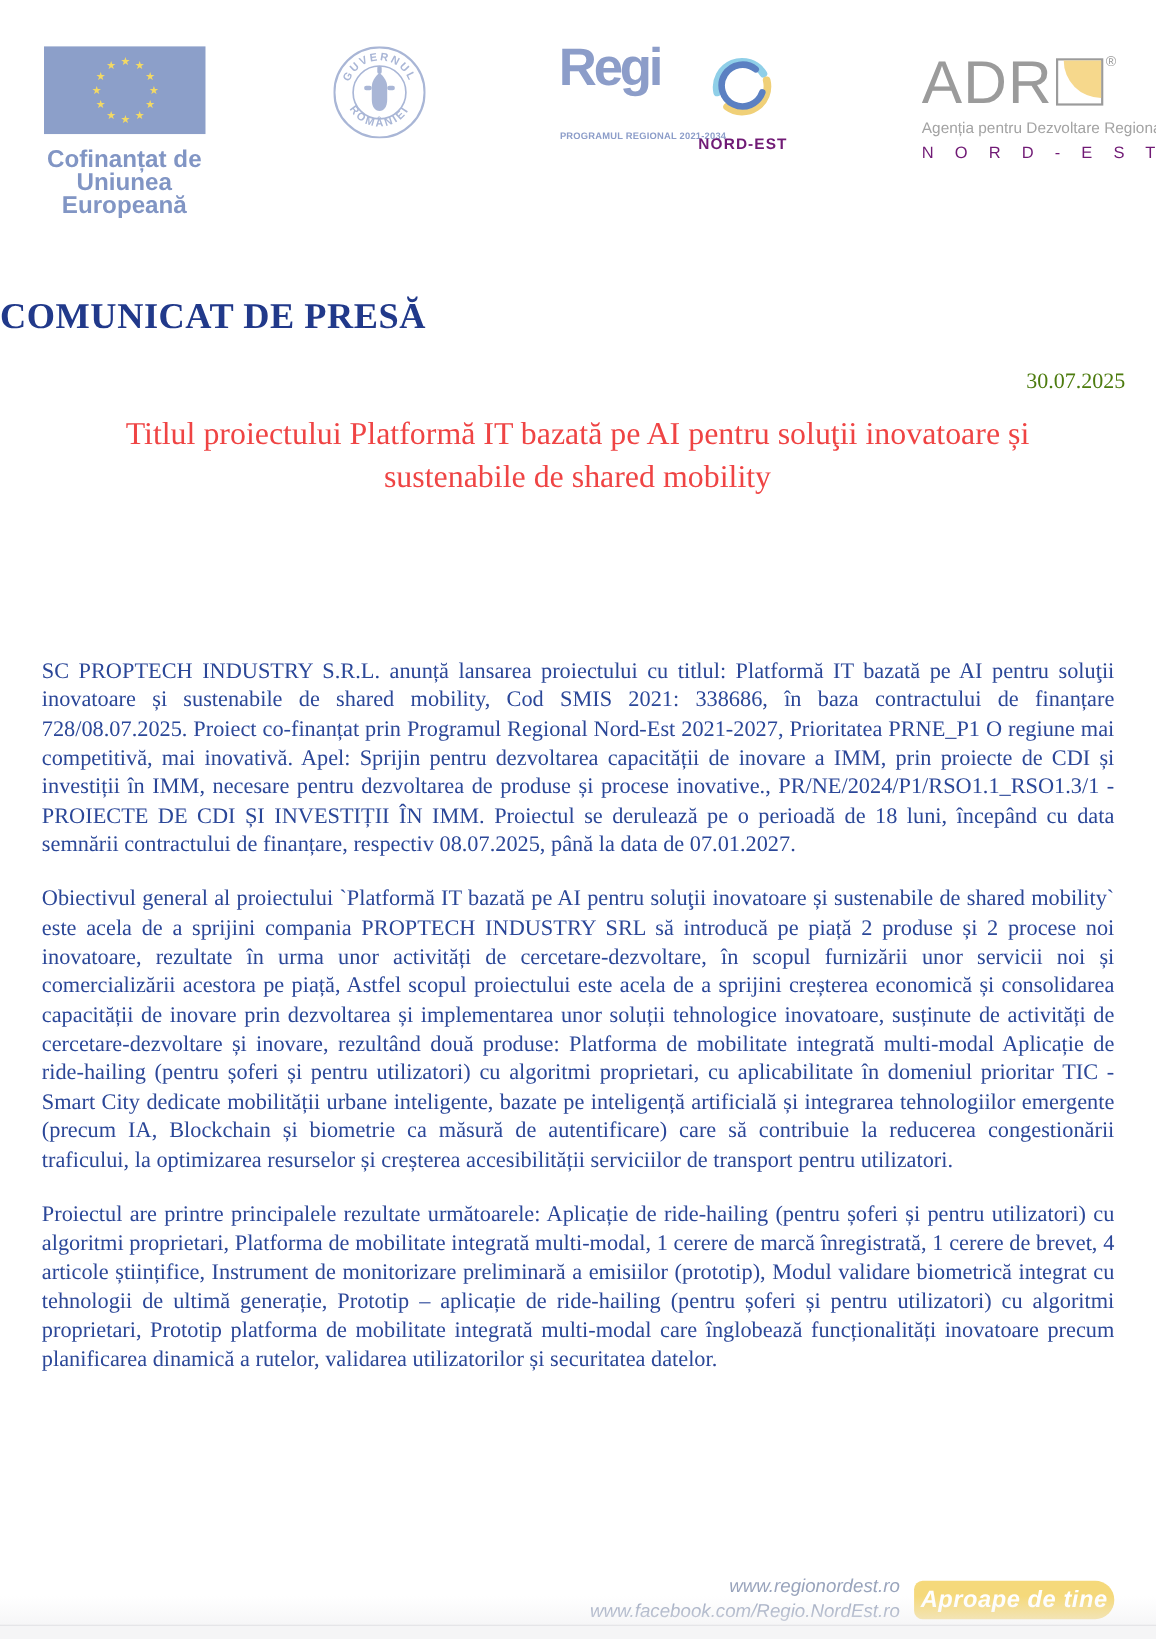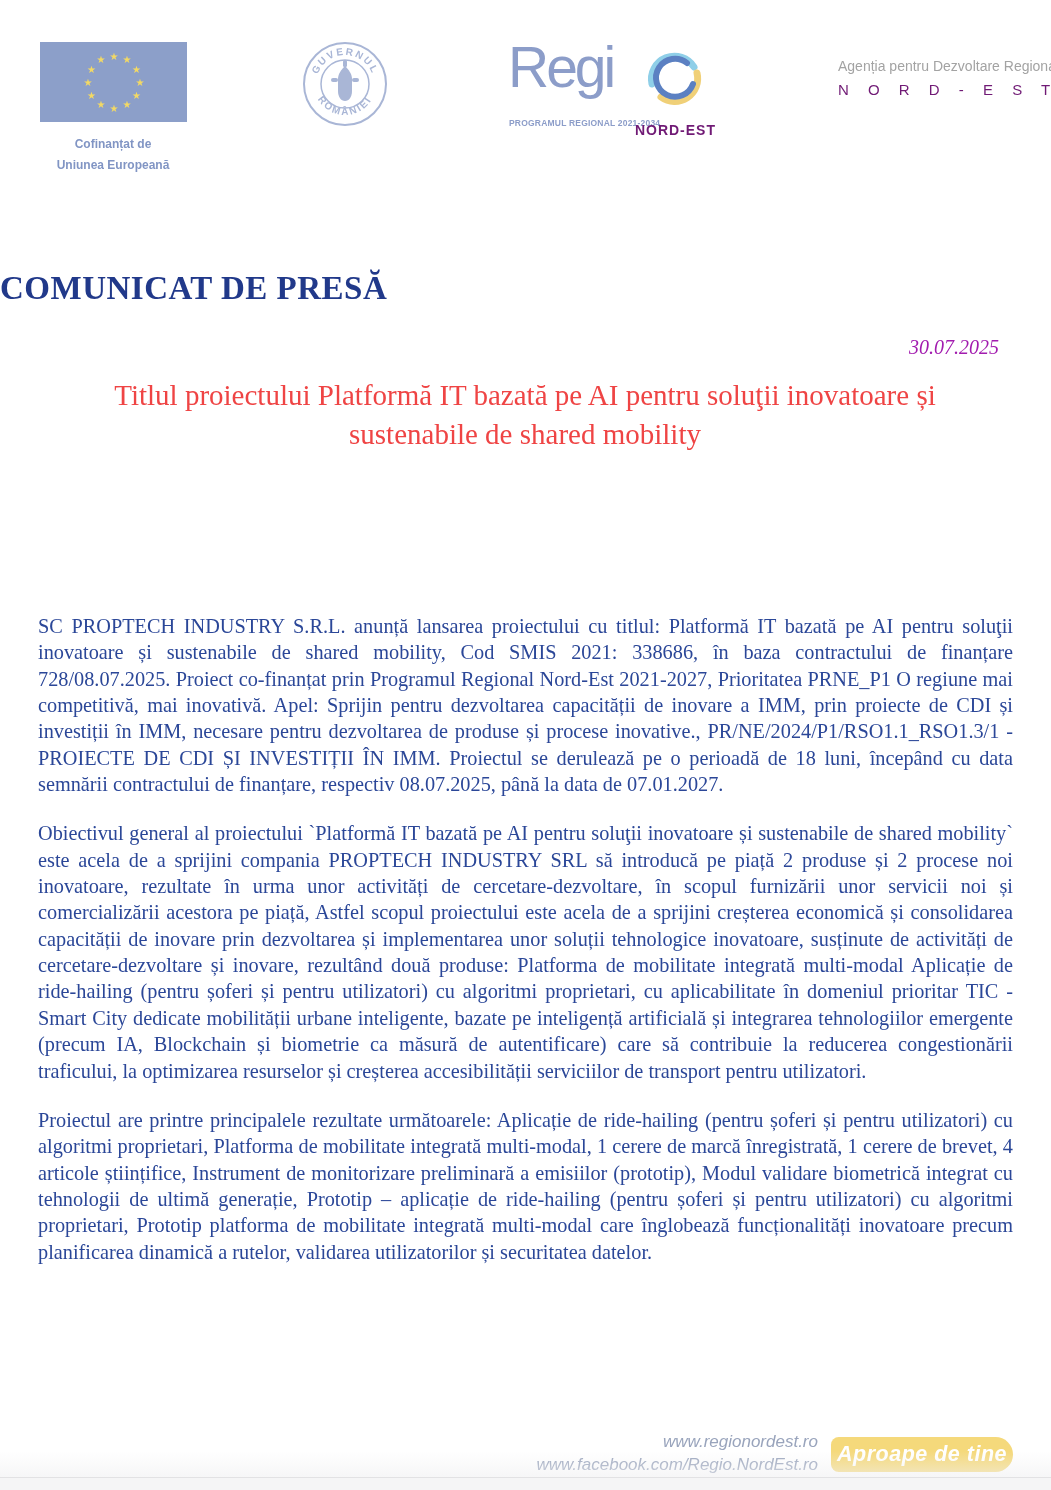--- a/index.html
+++ b/index.html
@@ -8,30 +8,30 @@
     position:relative; width:1051px; height:1490px; margin:0 auto;
     background:#ffffff; overflow:hidden;
     font-family:"Liberation Serif", serif;
   }
 
   
   .eu-logo { position:absolute; left:38px; top:42px; width:150px; text-align:center; }
   .eu-flag { display:block; margin:0 auto; }
   .eu-caption {
     margin-top:12px; font-family:"Liberation Sans", sans-serif;
-    font-weight:bold; font-size:12px; line-height:21px; color:#8195c4;
+    font-weight:bold; font-size:22px; line-height:21px; color:#8195c4;
   }
 
   .gov-seal { position:absolute; left:303px; top:42px; width:84px; height:84px; }
 
   .regio-logo { position:absolute; left:508px; top:46px; width:208px; height:92px; }
   .regio-wordmark {
     position:absolute; left:0; top:-12px;
-    font-family:"Liberation Sans", sans-serif; font-weight:normal;
-    font-size:57px; letter-spacing:-3px; color:#8c9dc9;
+    font-family:"Liberation Sans", sans-serif; font-weight:bold;
+    font-size:48px; letter-spacing:-3px; color:#8c9dc9;
   }
   .regio-swirl { position:absolute; right:10px; top:0px; }
   .regio-program {
     position:absolute; left:1px; bottom:10px;
     font-family:"Liberation Sans", sans-serif; font-weight:bold;
     font-size:8.5px; letter-spacing:0.2px; color:#8c9dc9; white-space:nowrap;
   }
   .regio-nordest {
     position:absolute; right:0; bottom:0;
     font-family:"Liberation Sans", sans-serif; font-weight:bold;
@@ -47,31 +47,31 @@
   .adr-line1 { margin-top:8px; font-size:14px; color:#a3a3a3; white-space:nowrap; }
   .adr-line2 { margin-top:7px; font-size:15px; letter-spacing:7.5px; color:#701a75; white-space:nowrap; }
 
   
   .doc-title {
     position:absolute; left:0; top:270px; width:100%;
     text-align:left; font-weight:bold; font-size:33px;
     letter-spacing:0.5px; color:#21398a;
   }
   .doc-date {
-    position:absolute; right:52px; top:336px;
-    font-size:20px; color:#a21caf;font-style:italic;
+    position:absolute; right:28px; top:336px;
+    font-size:20px; color:#4d7c0f;
   }
   .project-title {
     position:absolute; left:85px; top:376px; width:880px;
     text-align:center; font-size:29px; line-height:39px; color:#ef4444;
   }
   .body-text { position:absolute; left:38px; top:597px; width:975px; }
   .body-text p {
     font-size:20.3px; line-height:26.35px; text-align:justify;
-    color:#2b4798; margin:16px 0 23px 0;
+    color:#2b4798; margin:0 0 23px 0;
   }
 
   
   .footer-links {
     position:absolute; right:233px; top:1431px; text-align:right;
     font-family:"Liberation Sans", sans-serif; font-style:italic;
     font-size:17px; line-height:22.5px; color:#99a4bc;
   }
   .footer-links a { color:#99a4bc; text-decoration:none; display:block; }
   .footer-badge {
@@ -145,20 +145,27 @@
     <svg class="regio-swirl" width="64" height="64" viewBox="0 0 64 64">
       <path d="M 10,38 A 23,23 0 0 1 52,21" fill="none" stroke="#8fcfe8" stroke-width="7" stroke-linecap="round"></path>
       <path d="M 55,27 A 23,23 0 0 1 19,51" fill="none" stroke="#f0d078" stroke-width="7" stroke-linecap="round"></path>
       <path d="M 45,17 A 19,19 0 1 0 51,38" fill="none" stroke="#5b80c2" stroke-width="6" stroke-linecap="round"></path>
     </svg>
     <div class="regio-program">PROGRAMUL REGIONAL 2021-2034</div>
     <div class="regio-nordest">NORD-EST</div>
   </div>
 
   <div class="adr-logo">
+    <div class="adr-row">
+      <span class="adr-wordmark">ADR</span>
+      <span class="adr-square">
+        <span class="adr-quarter"></span>
+      </span>
+      <span class="adr-reg">®</span>
+    </div>
     <div class="adr-line1">Agenția pentru Dezvoltare Regională</div>
     <div class="adr-line2">N O R D - E S T</div>
   </div>
 
   <h1 class="doc-title">COMUNICAT DE PRESĂ</h1>
   <div class="doc-date">30.07.2025</div>
   <div class="project-title">Titlul proiectului  Platformă IT bazată pe AI pentru soluţii inovatoare și sustenabile de shared mobility</div>
 
   <div class="body-text">
     <p>SC PROPTECH INDUSTRY S.R.L. anunță lansarea proiectului cu titlul: Platformă IT bazată pe AI pentru soluţii inovatoare și sustenabile de shared mobility, Cod SMIS 2021: 338686, în baza contractului de finanțare 728/08.07.2025. Proiect  co-finanțat prin Programul Regional Nord-Est 2021-2027, Prioritatea PRNE_P1 O regiune mai competitivă, mai inovativă. Apel: Sprijin pentru dezvoltarea capacității de inovare a IMM, prin proiecte de CDI și investiții în IMM, necesare pentru dezvoltarea de produse și procese inovative., PR/NE/2024/P1/RSO1.1_RSO1.3/1 - PROIECTE DE CDI ȘI INVESTIȚII ÎN IMM. Proiectul se derulează pe o perioadă de 18 luni, începând cu data semnării contractului de finanțare, respectiv 08.07.2025, până la data de 07.01.2027.</p>

